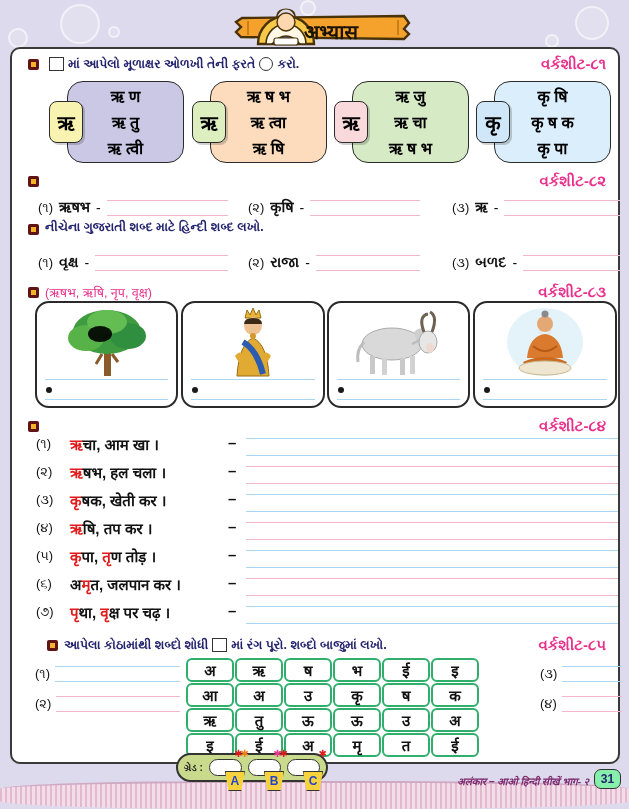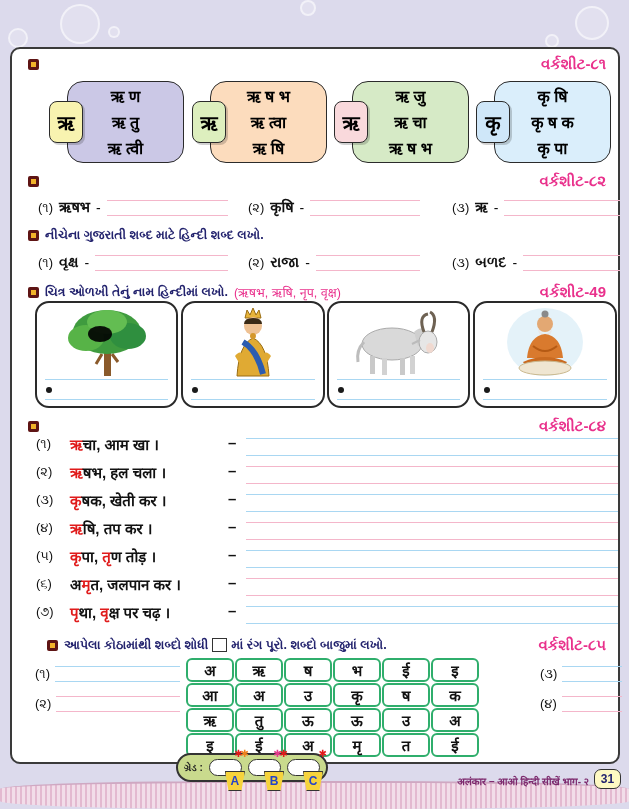--- a/index.html
+++ b/index.html
@@ -82,44 +82,61 @@
              border:2px solid #333;border-radius:15px;display:flex;align-items:center;padding:0 6px;gap:6px;}
   .grade-label{font-size:10px;font-weight:bold;color:#222;white-space:nowrap;text-align:center;}
   .gslot{position:relative;width:38px;height:17px;background:#fff;border:1.6px solid #333;border-radius:9px;}
   .gpot{position:absolute;right:-4px;top:11px;width:20px;height:20px;
         background:#f6d33c;border:1.6px solid #333;
         clip-path:polygon(0 0,100% 0,82% 100%,18% 100%);
         display:flex;align-items:center;justify-content:center;
         font-size:12px;font-weight:bold;color:#2443c8;}
   .gstars{position:absolute;right:-6px;top:-12px;font-size:10px;letter-spacing:-2px;color:#e01b1b;}
   .gstars .o{color:#f0821e;} .gstars .p{color:#e23a8c;}
-  .book-title{position:absolute;right:40px;top:774px;font-size:10px;font-weight:bold;color:#7d2a6e;}
-  .page-box{position:absolute;left:594px;top:769px;width:27px;height:20px;background:#fef9c3;
+  .book-title{position:absolute;right:40px;top:774px;font-size:10px;font-weight:bold;color:#7d2a6e;font-style:italic;}
+  .page-box{position:absolute;left:594px;top:769px;width:27px;height:20px;background:#86efac;
             border:1.8px solid #333;border-radius:7px;display:flex;align-items:center;
             justify-content:center;font-size:12px;font-weight:bold;color:#23236e;}
 </style>
 </head>
 <body>
 
 <div class="page">
 
   <div class="bubble" style="left:60px;top:4px;width:40px;height:40px;"></div>
   <div class="bubble" style="left:8px;top:28px;width:20px;height:20px;"></div>
   <div class="bubble" style="left:108px;top:26px;width:12px;height:12px;"></div>
   <div class="bubble" style="left:575px;top:6px;width:34px;height:34px;"></div>
   <div class="bubble" style="left:545px;top:34px;width:14px;height:14px;"></div>
   <div class="bubble" style="left:300px;top:0px;width:16px;height:16px;"></div>
 
   <div class="bottom-band"></div>
 
   <div class="frame"></div>
 
+  <div class="banner">
+    <svg width="186" height="46" viewBox="0 0 186 46">
+      <path d="M14,14 L8,18 L13,23 L8,28 L13,33 L176,35 L181,30 L176,25 L181,19 L176,12 Z" fill="#f5a22d" stroke="#4a3208" stroke-width="2.4"></path>
+      <line x1="20" y1="17" x2="20" y2="31" stroke="#c97f16" stroke-width="2"></line>
+      <line x1="170" y1="16" x2="170" y2="31" stroke="#c97f16" stroke-width="2"></line>
+      <g>
+        <path d="M30,40 A28 28 0 0 1 86,40 Z" fill="#f7c948" stroke="#4a3208" stroke-width="2.4"></path>
+        <path d="M38,40 A20 20 0 0 1 78,40 Z" fill="#fff8e6" stroke="#4a3208" stroke-width="1.6"></path>
+        <circle cx="58" cy="18" r="9" fill="#fcd7b0" stroke="#4a3208" stroke-width="1.4"></circle>
+        <path d="M49,14 A9 9 0 0 1 67,14 L67,11 A9 6 0 0 0 49,11 Z" fill="#f2c230" stroke="#4a3208" stroke-width="1.2"></path>
+        <path d="M44,40 Q58,24 72,40 Z" fill="#4668b8" stroke="#4a3208" stroke-width="1.4"></path>
+        <rect x="46" y="34" width="24" height="7" rx="2" fill="#fff" stroke="#4a3208" stroke-width="1.2"></rect>
+      </g>
+    </svg>
+    <span class="banner-title">अभ्यास</span>
+  </div>
 
   <div class="sec-head" style="top:55px;">
     <span class="bullet"></span>
+    <span class="sh"><span class="sq"></span><span>માં આપેલો મૂળાક્ષર ઓળખી તેની ફરતે</span><span class="ci"></span><span>કરો.</span></span>
     <span class="wl">વર્કશીટ-૮૧</span>
   </div>
 
   <div class="lgroup" style="left: 67px; background-color: rgb(203, 200, 230);">
     <span class="ltab" style="background-color: rgb(248, 243, 176);">ऋ</span>
     <span class="word">ऋ ण</span>
     <span class="word">ऋ तु</span>
     <span class="word">ऋ त्वी</span>
   </div>
   <div class="lgroup" style="left: 210px; background-color: rgb(252, 220, 189);">
@@ -157,21 +174,21 @@
     <span class="fdash">-</span>
     <div class="blank"></div>
   </div>
   <div class="fitem" style="left:452px;top:194px;width:168px;">
     <span class="fnum">(૩)</span>
     <span class="fword">ऋ</span>
     <span class="fdash">-</span>
     <div class="blank"></div>
   </div>
 
-  <div class="sec-head" style="top:228px;">
+  <div class="sec-head" style="top:220px;align-items:flex-end;">
     <span class="bullet"></span>
     <span class="sh">નીચેના ગુજરાતી શબ્દ માટે હિન્દી શબ્દ લખો.</span>
   </div>
   <div class="fitem" style="left:38px;top:249px;width:190px;">
     <span class="fnum">(૧)</span>
     <span class="fword">વૃક્ષ</span>
     <span class="fdash">-</span>
     <div class="blank"></div>
   </div>
   <div class="fitem" style="left:248px;top:249px;width:172px;">
@@ -182,23 +199,22 @@
   </div>
   <div class="fitem" style="left:452px;top:249px;width:168px;">
     <span class="fnum">(૩)</span>
     <span class="fword">બળદ</span>
     <span class="fdash">-</span>
     <div class="blank"></div>
   </div>
 
   <div class="sec-head" style="top:283px;">
     <span class="bullet"></span>
-    <span class="sh">ચિત્ર ઓળખી તેનું નામ હિન્દીમાં લખો.</span>
     <span class="hint">(ऋषभ, ऋषि, नृप, वृक्ष)</span>
-    <span class="wl">વર્કશીટ-49</span>
+    <span class="wl">વર્કશીટ-૮૩</span>
   </div>
 
   <div class="pcard" style="left:35px;width:143px;">
     <svg width="110" height="72" viewBox="0 0 110 72">
       <rect x="52" y="44" width="7" height="26" fill="#8a5a2b"></rect>
       <path d="M50,48 L44,58 M60,48 L66,56" stroke="#8a5a2b" stroke-width="3" fill="none"></path>
       <ellipse cx="55" cy="26" rx="34" ry="22" fill="#3f9b3f"></ellipse>
       <ellipse cx="34" cy="32" rx="18" ry="13" fill="#57b347"></ellipse>
       <ellipse cx="76" cy="30" rx="18" ry="13" fill="#2f8f3f"></ellipse>
       <ellipse cx="55" cy="16" rx="20" ry="12" fill="#63bd52"></ellipse>

